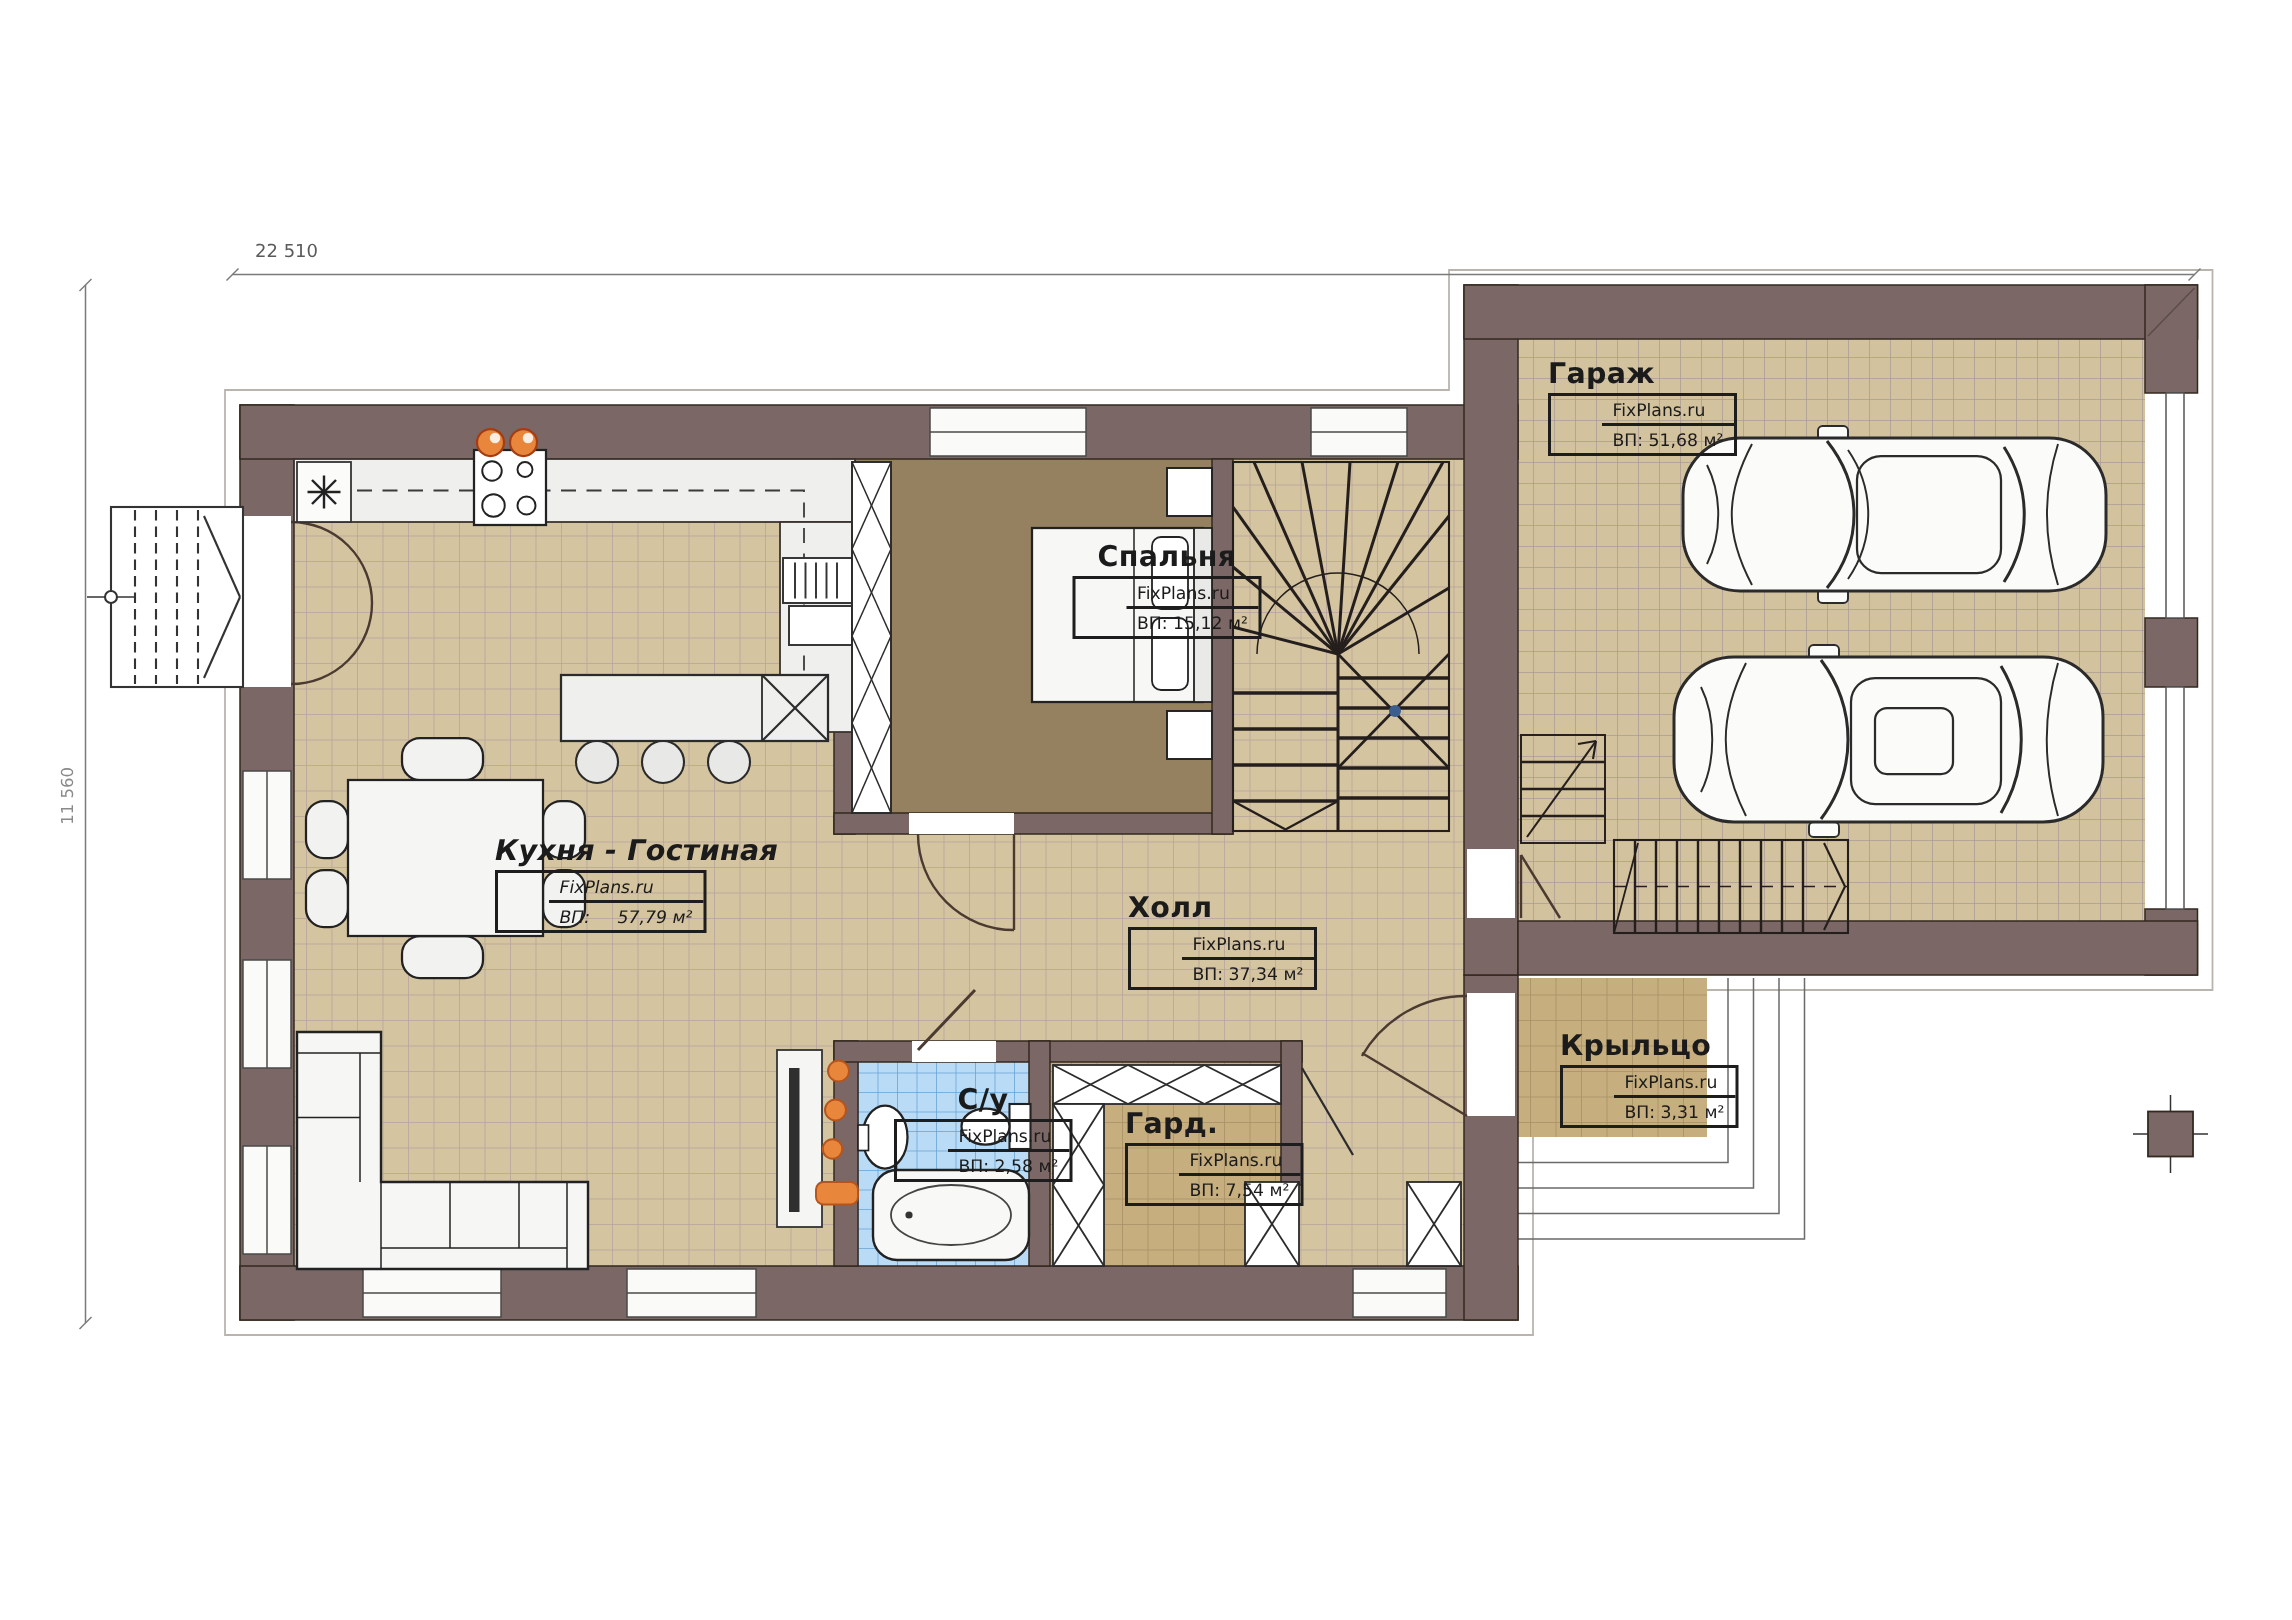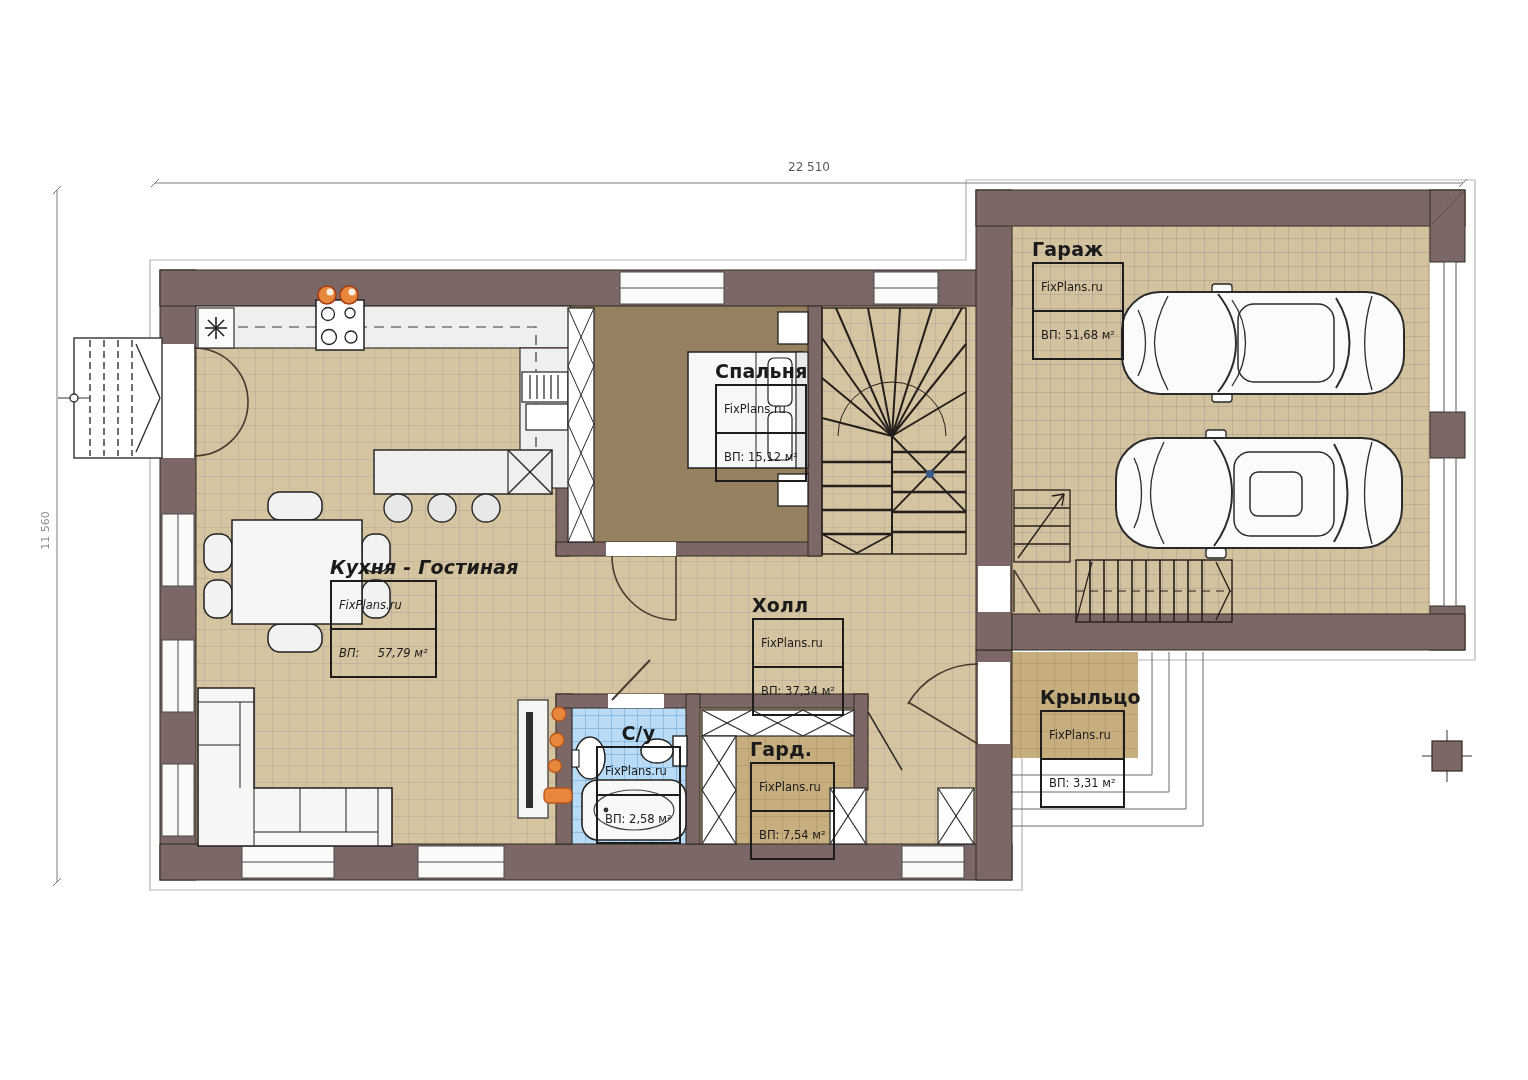--- a/index.html
+++ b/index.html
@@ -2,23 +2,23 @@
 <html><head>
 <meta charset="utf-8">
 <style>
   html,body{margin:0;padding:0;background:#ffffff;}
   body{width:1528px;height:1080px;position:relative;font-family:"DejaVu Sans",sans-serif;overflow:hidden;}
   .canvas{position:absolute;left:0;top:0;width:1528px;height:1080px;}
   svg{position:absolute;left:0;top:0;}
   .room-label{position:absolute;color:#1b1b1b;z-index:5;}
   .rn{font-weight:bold;font-size:19px;margin-bottom:2px;letter-spacing:.2px;white-space:nowrap;}
   .rb{border:2px solid #1d1d1d;display:inline-block;}
-  .row{font-size:11.5px;padding:15px 7px;white-space:nowrap;line-height:16px;}
+  .row{font-size:11.5px;padding:1px 7px;white-space:nowrap;line-height:16px;margin-left:34px;}
   .row + .row{border-top:2px solid #1d1d1d;}
-  .dim-top{position:absolute;left:155px;top:160px;width:1308px;text-align:center;font-size:12px;color:#5a5a5a;z-index:4;}
+  .dim-top{position:absolute;left:170px;top:160px;width:1308px;font-size:12px;color:#5a5a5a;z-index:4;}
   .dim-left{position:absolute;left:26px;top:524px;font-size:11px;color:#8a8a8a;transform:rotate(-90deg);z-index:4;}
   .center{text-align:center;}
 </style>
 </head>
 <body>
 
 <div class="canvas">
 
 <svg width="1528" height="1080" viewBox="0 0 1528 1080">
   <defs>

